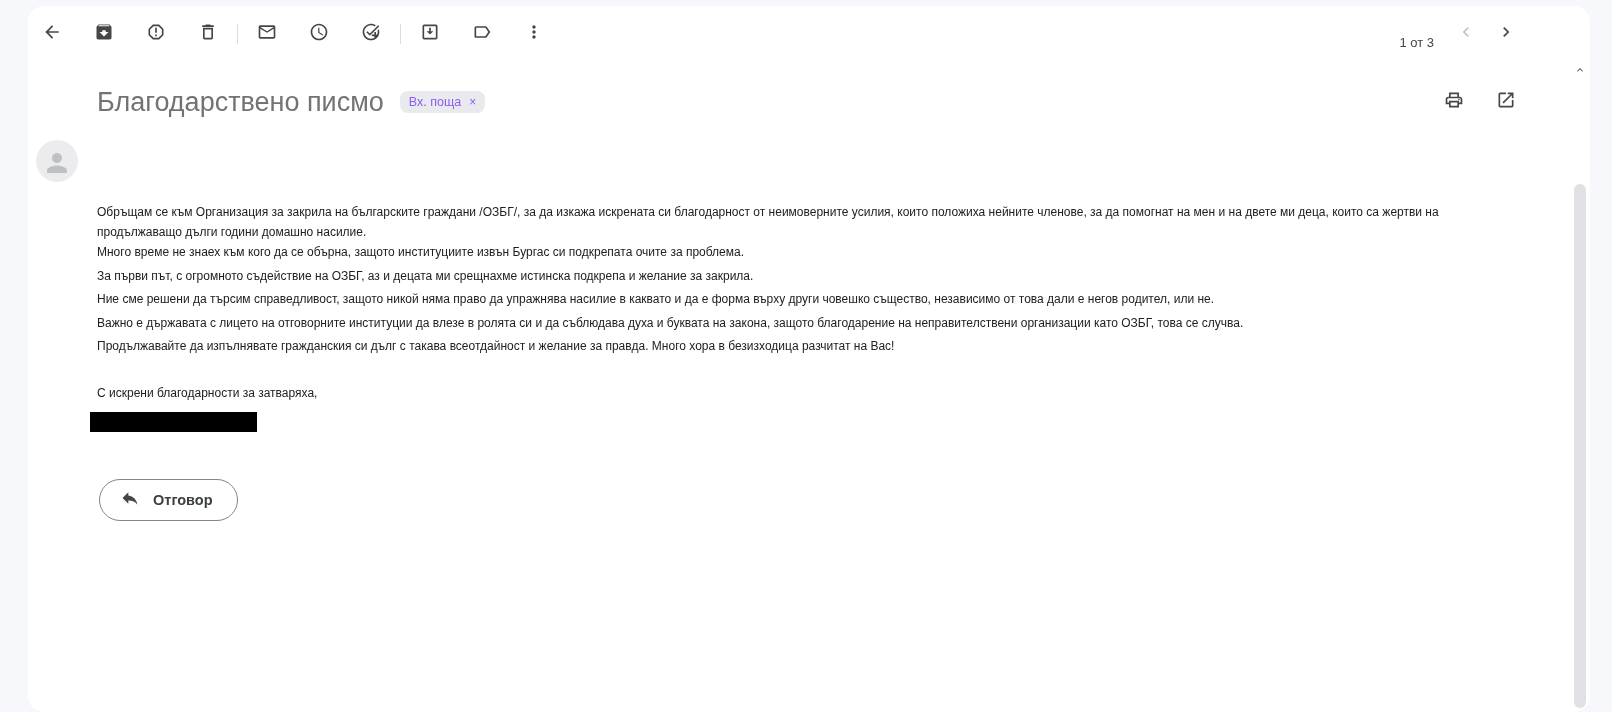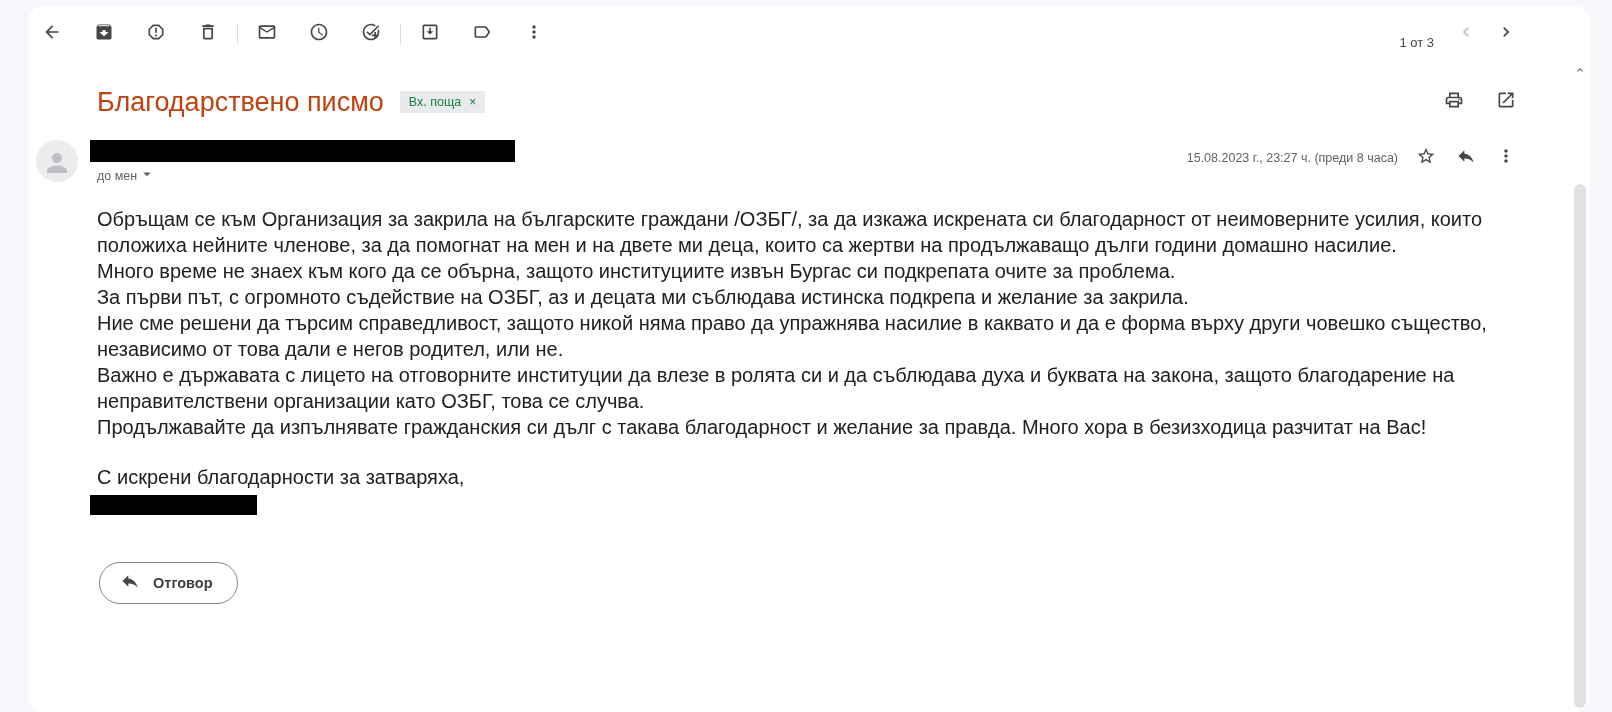--- a/index.html
+++ b/index.html
@@ -9,36 +9,36 @@
   .toolbar{display:flex;align-items:center;height:48px;padding:4px 64px 0 4px;}
   .icon-btn{width:40px;height:40px;border-radius:50%;display:flex;align-items:center;justify-content:center;cursor:pointer;flex:none;}
   .icon-btn svg{width:20px;height:20px;fill:#444746;}
   .icon-btn.disabled svg{fill:#c0c4c7;}
   .tb-divider{width:1px;height:20px;background:#dadce0;margin:0 9px;flex:none;}
   .tb-spacer{flex:1;}
   .tb-count{font-size:13px;color:#444746;margin-right:12px;white-space:nowrap;margin-top:17px;}
   .mr12{margin-right:12px;}
   
   .subject-row{display:flex;align-items:center;padding:24px 64px 0 69px;}
-  .subject-title{font-size:27px;color:#c2410c;font-weight:400;white-space:nowrap;}
-  .chip{display:inline-flex;align-items:center;background:#e9eaed;border-radius:0;padding:4px 9px;margin-left:16px;font-size:12.5px;color:#15803d;white-space:nowrap;}
+  .subject-title{font-size:27px;color:#737373;font-weight:400;white-space:nowrap;}
+  .chip{display:inline-flex;align-items:center;background:#e9eaed;border-radius:8px;padding:4px 9px;margin-left:16px;font-size:12.5px;color:#8b5cf6;white-space:nowrap;}
   .chip-x{margin-left:8px;font-size:12px;cursor:pointer;}
   .subject-spacer{flex:1;}
   
   .msg-header{display:flex;align-items:flex-start;margin-top:16px;padding:0 64px 0 8px;}
   .avatar{width:42px;height:42px;border-radius:50%;background:#ececee;display:flex;align-items:flex-end;justify-content:center;flex:none;margin-top:2px;overflow:hidden;}
   .avatar svg{width:30px;height:30px;fill:#bdc1c6;}
   .sender-col{margin-left:12px;flex:1;min-width:0;}
   .redact-name{width:425px;height:22px;background:#000;margin-top:2px;}
   .to-row{display:inline-flex;align-items:center;margin-top:3px;padding-left:7px;font-size:12.5px;color:#5f6368;cursor:pointer;}
   .to-row svg{width:18px;height:18px;fill:#5f6368;margin-left:1px;}
   .header-right{display:flex;align-items:center;flex:none;}
   .date-text{font-size:12.5px;color:#5f6368;white-space:nowrap;margin-right:8px;}
   
-  .msg-body{margin-top:20px;padding:0 72px 0 69px;font-size:20px;line-height:26px;color:#202124;}
+  .msg-body{margin-top:20px;padding:0 72px 0 69px;font-size:12px;line-height:20px;color:#202124;}
   .body-line{min-height:23.5px;}
   .blank-line{height:23.5px;}
   .redact-sig{width:167px;height:20px;background:#000;margin-top:5px;margin-left:-7px;}
   
   .action-row{display:flex;gap:25px;margin:47px 0 0 71px;}
   .pill-btn{display:inline-flex;align-items:center;height:42px;padding:0 24px 0 20px;border:1px solid #82878b;border-radius:22px;background:#fff;color:#3c4043;font-size:14.5px;font-weight:bold;cursor:pointer;}
   .pill-btn svg{width:20px;height:20px;fill:#444746;margin-right:13px;}
   
   .scrollbar{position:absolute;top:50px;right:3px;bottom:0;width:14px;}
   .scroll-up{position:absolute;top:6px;left:1px;width:12px;height:12px;cursor:pointer;}
@@ -135,56 +135,29 @@
           </svg></span>
     </div>
   </div>
 
   <div class="msg-header">
     <div class="avatar">
       <span><svg viewBox="0 0 24 24" width="30" height="30" fill="#bdc1c6">
             <path d="M12 12c2.21 0 4-1.79 4-4s-1.79-4-4-4-4 1.79-4 4 1.79 4 4 4zm0 2c-2.67 0-8 1.34-8 4v2h16v-2c0-2.66-5.33-4-8-4z"></path>
           </svg></span>
     </div>
-    <div class="sender-col">
-      <div class="redact-name"></div>
-      <div class="to-row">
-        <span>до мен</span>
-        <span><svg viewBox="0 0 24 24" width="18" height="18" fill="#5f6368">
-              <path d="M7 10l5 5 5-5z"></path>
-            </svg></span>
-      </div>
-    </div>
-    <div class="header-right">
-      <span class="date-text">15.08.2023 г., 23:27 ч. (преди 8 часа)</span>
-      <div class="icon-btn">
-        <span><svg viewBox="0 0 24 24" width="20" height="20" fill="#444746">
-              <path d="M22 9.24l-7.19-.62L12 2 9.19 8.63 2 9.24l5.46 4.73L5.82 21 12 17.27 18.18 21l-1.63-7.03L22 9.24zM12 15.4l-3.76 2.27 1-4.28-3.32-2.88 4.38-.38L12 6.1l1.71 4.04 4.38.38-3.32 2.88 1 4.28L12 15.4z"></path>
-            </svg></span>
-      </div>
-      <div class="icon-btn">
-        <span><svg viewBox="0 0 24 24" width="20" height="20" fill="#444746">
-              <path d="M10 9V5l-7 7 7 7v-4.1c5 0 8.5 1.6 11 5.1-1-5-4-10-11-11z"></path>
-            </svg></span>
-      </div>
-      <div class="icon-btn">
-        <span><svg viewBox="0 0 24 24" width="20" height="20" fill="#444746">
-              <path d="M12 8c1.1 0 2-.9 2-2s-.9-2-2-2-2 .9-2 2 .9 2 2 2zm0 2c-1.1 0-2 .9-2 2s.9 2 2 2 2-.9 2-2-.9-2-2-2zm0 6c-1.1 0-2 .9-2 2s.9 2 2 2 2-.9 2-2-.9-2-2-2z"></path>
-            </svg></span>
-      </div>
-    </div>
   </div>
 
   <div class="msg-body">
     <div class="body-line">Обръщам се към Организация за закрила на българските граждани /ОЗБГ/, за да изкажа искрената си благодарност от неимоверните усилия, които положиха нейните членове, за да помогнат на мен и на двете ми деца, които са жертви на продължаващо дълги години домашно насилие.</div>
     <div class="body-line">Много време не знаех към кого да се обърна, защото институциите извън Бургас си подкрепата очите за проблема.</div>
-    <div class="body-line">За първи път, с огромното съдействие на ОЗБГ, аз и децата ми съблюдава истинска подкрепа и желание за закрила.</div>
+    <div class="body-line">За първи път, с огромното съдействие на ОЗБГ, аз и децата ми срещнахме истинска подкрепа и желание за закрила.</div>
     <div class="body-line">Ние сме решени да търсим справедливост, защото никой няма право да упражнява насилие в каквато и да е форма върху други човешко същество, независимо от това дали е негов родител, или не.</div>
     <div class="body-line">Важно е държавата с лицето на отговорните институции да влезе в ролята си и да съблюдава духа и буквата на закона, защото благодарение на неправителствени организации като ОЗБГ, това се случва.</div>
-    <div class="body-line">Продължавайте да изпълнявате гражданския си дълг с такава благодарност и желание за правда. Много хора в безизходица разчитат на Вас!</div>
+    <div class="body-line">Продължавайте да изпълнявате гражданския си дълг с такава всеотдайност и желание за правда. Много хора в безизходица разчитат на Вас!</div>
     <div class="blank-line"></div>
     <div class="body-line">С искрени благодарности за затваряха,</div>
     <div class="redact-sig"></div>
   </div>
 
   <div class="action-row">
     <button class="pill-btn">
       <span><svg viewBox="0 0 24 24" width="20" height="20" fill="#444746">
             <path d="M10 9V5l-7 7 7 7v-4.1c5 0 8.5 1.6 11 5.1-1-5-4-10-11-11z"></path>
           </svg></span>

